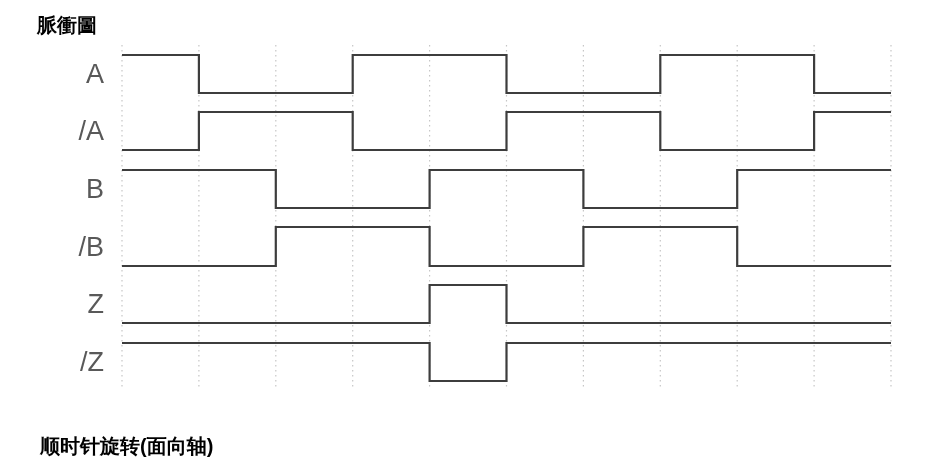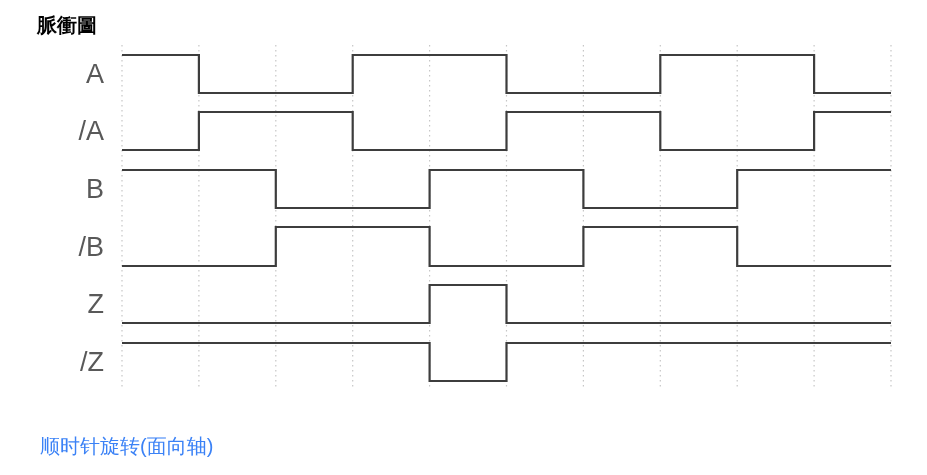--- a/index.html
+++ b/index.html
@@ -23,22 +23,22 @@
     font-size: 20px;
     font-weight: bold;
     color: #000000;
     white-space: nowrap;
   }
   .caption {
     position: absolute;
     left: 40px;
     top: 433px;
     font-size: 20px;
-    font-weight: normal;
-    color: #3b82f6;
+    font-weight: bold;
+    color: #000000;
     white-space: nowrap;
     text-align: center;
   }
   svg.diagram {
     position: absolute;
     left: 0;
     top: 0;
     display: block;
   }
   text.sig-label {

